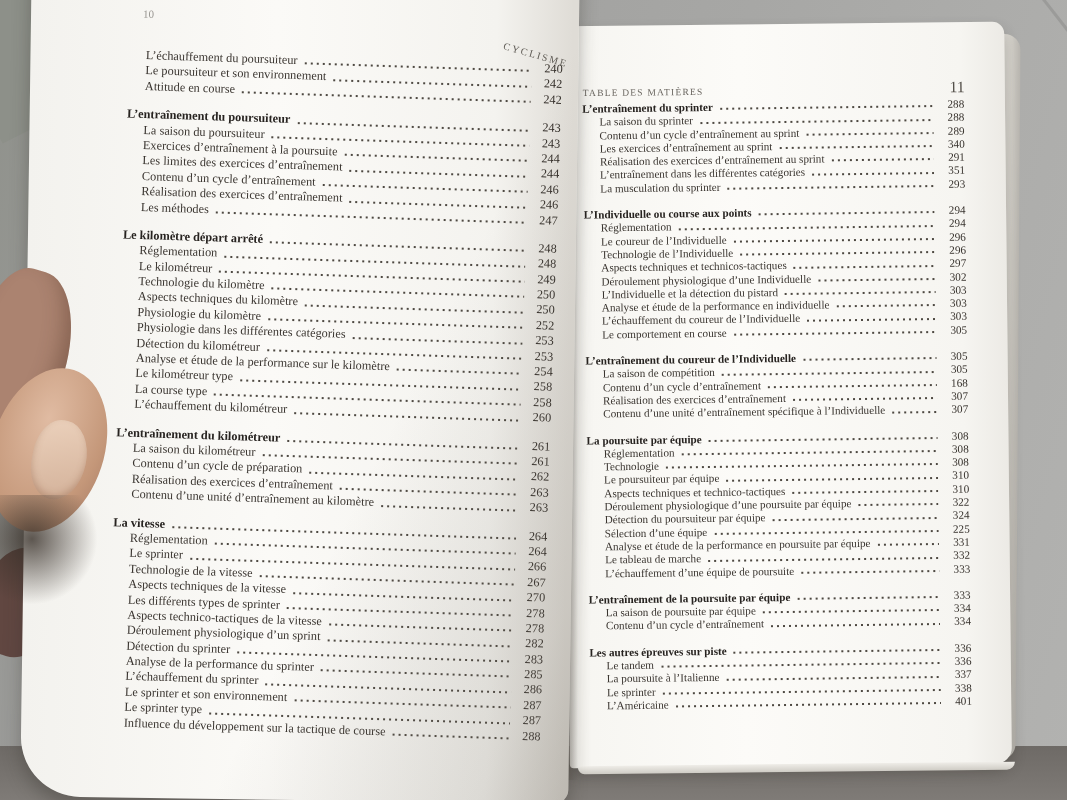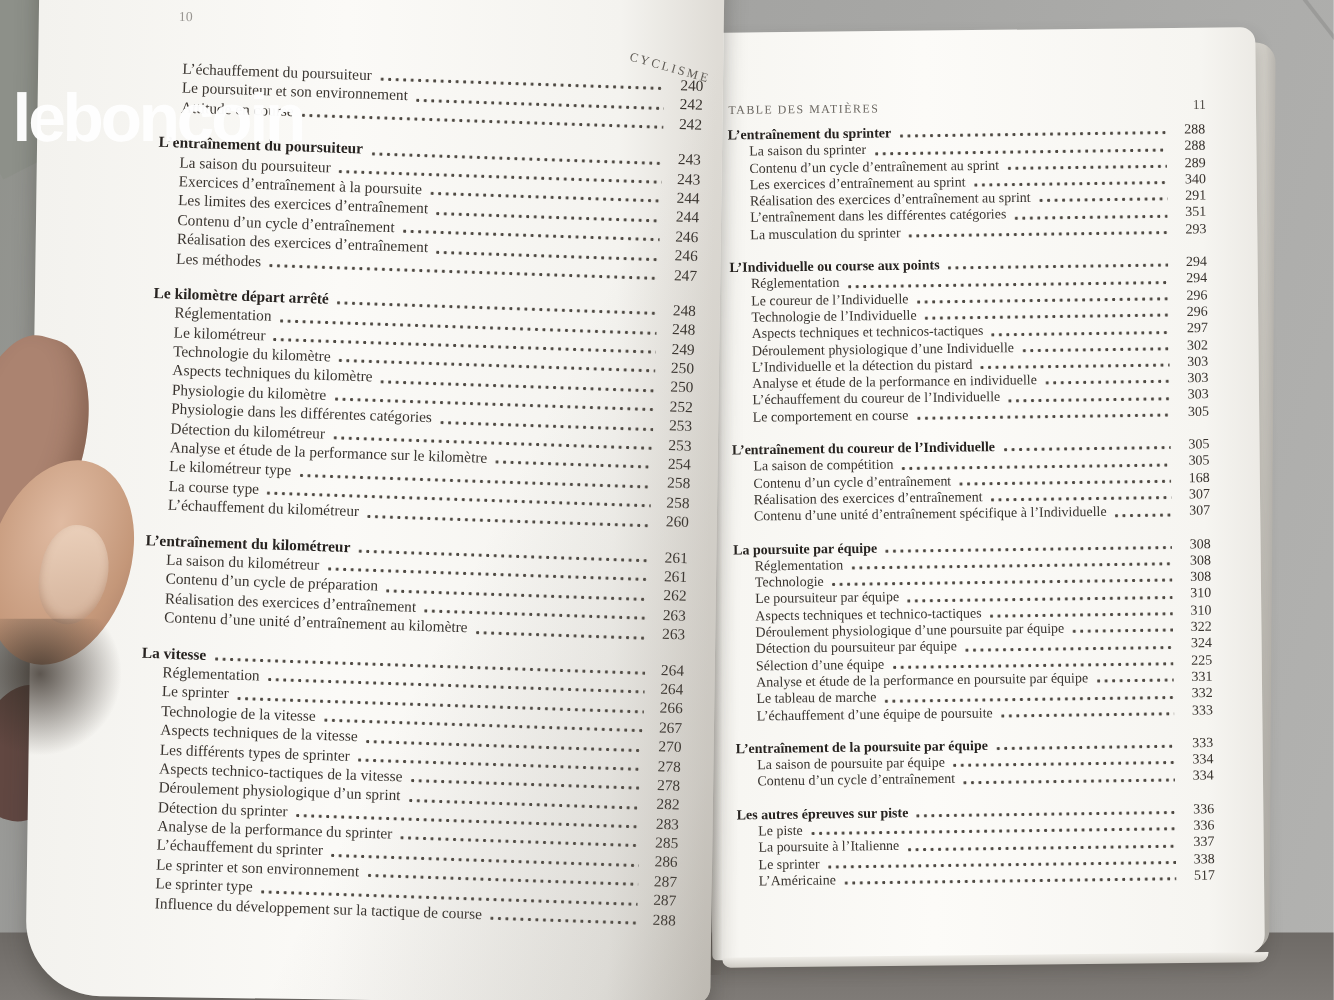--- a/index.html
+++ b/index.html
@@ -45,21 +45,21 @@
     background:linear-gradient(to right,rgba(90,84,76,0),rgba(90,84,76,.35) 55%,rgba(90,84,76,0));}
   
   .folio-left{position:absolute;left:112px;top:52px;font-size:11px;color:rgba(88,85,80,.6);
     font-family:"Liberation Serif",serif;}
   .running-head-left{position:absolute;left:472px;top:88px;font-size:10px;letter-spacing:2px;
     color:#5f5b55;transform:rotate(15deg);font-family:"Liberation Serif",serif;}
   .rp-header{position:absolute;left:20px;top:56px;right:40px;display:flex;
     justify-content:space-between;align-items:baseline;
     font-family:"Liberation Serif",serif;color:#666publi25f;}
   .rp-header .hl{font-size:9.5px;letter-spacing:1.2px;color:#6b6761;}
-  .rp-header .hr{font-size:11px;color:#534f49;}
+  .rp-header .hr{font-size:16px;color:#534f49;}
   
   .toc{position:absolute;color:#3a3530;}
   .toc-left-box{left:92px;top:96px;right:22px;font-size:12.3px;transform:rotate(1.1deg);}
   .toc-right-box{left:20px;top:76px;right:40px;font-size:11.2px;transform:rotate(-.15deg);}
   .toc-section{margin-top:13px;}
   .toc-section:first-child{margin-top:0;}
   .toc-row{display:flex;align-items:baseline;height:15.4px;white-space:nowrap;}
   .toc-right-box .toc-row{height:13.3px;}
   .toc-row .lbl{flex:0 0 auto;}
   .toc-row.head .lbl{font-weight:700;color:#272320;}
@@ -297,38 +297,38 @@
             <span class="pnum">334</span>
           </div>
         </div>
         <div class="toc-section">
           <div class="toc-row head">
             <span class="lbl">Les autres épreuves sur piste</span>
             <span class="dots"></span>
             <span class="pnum">336</span>
           </div>
           <div class="toc-row sub">
-            <span class="lbl">Le piste</span>
+            <span class="lbl">Le tandem</span>
             <span class="dots"></span>
             <span class="pnum">336</span>
           </div>
           <div class="toc-row sub">
             <span class="lbl">La poursuite à l’Italienne</span>
             <span class="dots"></span>
             <span class="pnum">337</span>
           </div>
           <div class="toc-row sub">
             <span class="lbl">Le sprinter</span>
             <span class="dots"></span>
             <span class="pnum">338</span>
           </div>
           <div class="toc-row sub">
             <span class="lbl">L’Américaine</span>
             <span class="dots"></span>
-            <span class="pnum">517</span>
+            <span class="pnum">401</span>
           </div>
         </div>
       </div>
   </div>
 
   <div class="gutter"></div>
 
   <div class="page page-left">
     <div class="folio-left">10</div>
     <div class="running-head-left">CYCLISME</div>
@@ -551,14 +551,13 @@
       </div>
   </div>
 
   <div class="thumb">
     <div class="thumb-base"></div>
     <div class="thumb-tip"></div>
     <div class="thumb-nail"></div>
   </div>
   <div class="thumb-shadow"></div>
 
-  <div class="logo">leboncoin</div>
 </div>
 
 </body></html>

